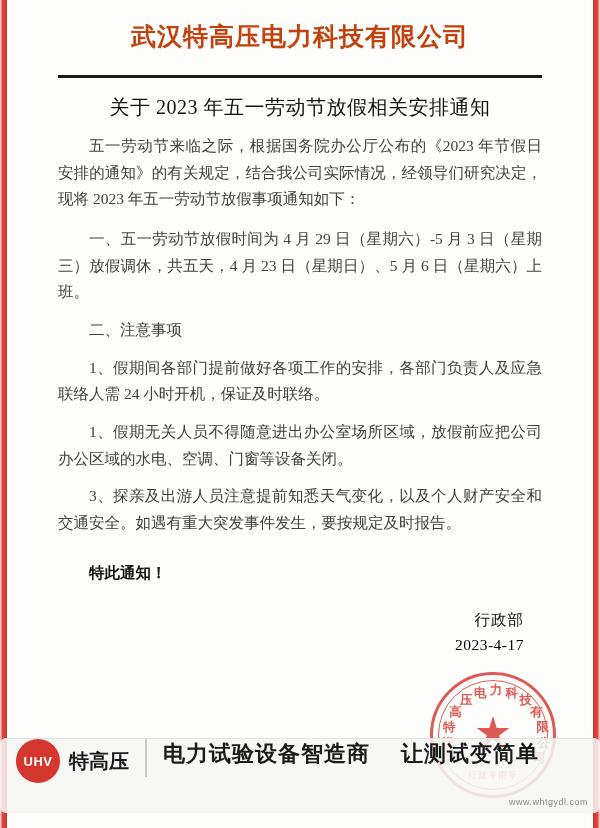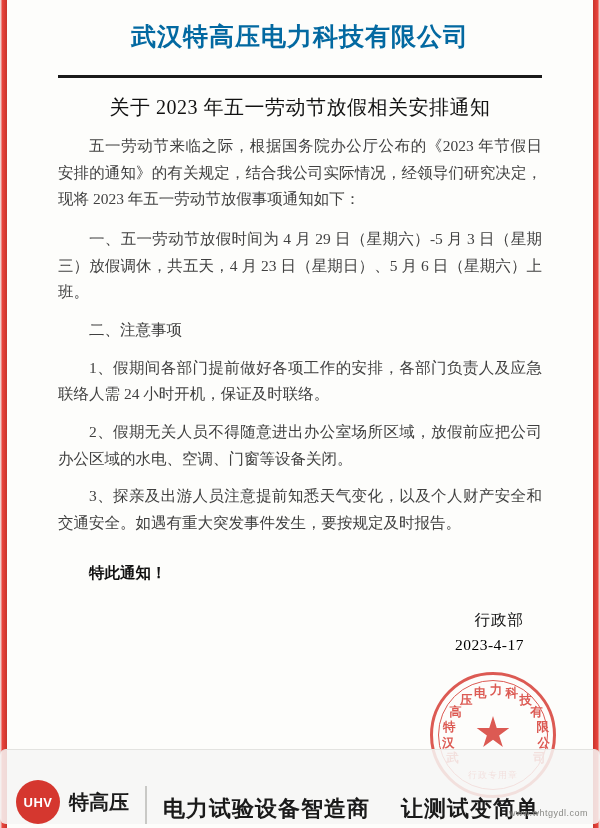--- a/index.html
+++ b/index.html
@@ -46,21 +46,21 @@
     width: 484px;
     height: 828px;
   }
 
   .org-title {
     margin-top: 20px;
     text-align: center;
     font-size: 25px;
     font-weight: bold;
     letter-spacing: 1px;
-    color: #0369a1;
+    color: #c2410c;
     font-family: Liberation Mono, monospace;
   }
 
   .doc-number {
     margin-top: 36px;
     text-align: center;
     font-size: 17px;
     font-weight: bold;
     color: #111111;
     letter-spacing: 0.5px;
@@ -193,27 +193,27 @@
     text-align: center;
     color: #d5372f;
     font-size: 9px;
     letter-spacing: 1px;
   }
 
   
   .banner {
     position: absolute;
     left: 0;
-    bottom: 4px;
+    bottom: 15px;
     width: 600px;
     height: 74px;
     background: rgba(246, 246, 244, 0.86);
     border-top: 1px solid #e3e3e0;
     display: flex;
-    align-items: flex-end;
+    align-items: flex-start;
     z-index: 5;
     border-radius: 6px;
   }
   .banner-logo {
     display: flex;
     align-items: center;
     margin-left: 16px;
     flex: 0 0 auto;
   }
   .banner-logo .uhv-mark {
@@ -283,21 +283,21 @@
 
 
     <div class="para">五一劳动节来临之际，根据国务院办公厅公布的《2023 年节假日安排的通知》的有关规定，结合我公司实际情况，经领导们研究决定，现将 2023 年五一劳动节放假事项通知如下：</div>
 
     <div class="para">一、五一劳动节放假时间为 4 月 29 日（星期六）-5 月 3 日（星期三）放假调休，共五天，4 月 23 日（星期日）、5 月 6 日（星期六）上班。</div>
 
     <div class="para tight">二、注意事项</div>
 
     <div class="para tight">1、假期间各部门提前做好各项工作的安排，各部门负责人及应急联络人需 24 小时开机，保证及时联络。</div>
 
-    <div class="para tight">2、假期无关人员不得随意进出办公室场所区域，放假前应把公司办公区域的水电、空调、门窗等设备关闭。</div>
+    <div class="para tight">1、假期无关人员不得随意进出办公室场所区域，放假前应把公司办公区域的水电、空调、门窗等设备关闭。</div>
 
     <div class="para tight">3、探亲及出游人员注意提前知悉天气变化，以及个人财产安全和交通安全。如遇有重大突发事件发生，要按规定及时报告。</div>
 
 
     <div class="closing">特此通知！</div>
 
     <div class="signature-block">
       <div class="signature-line">行政部</div>
       <div class="signature-date">2023-4-17</div>
     </div>

